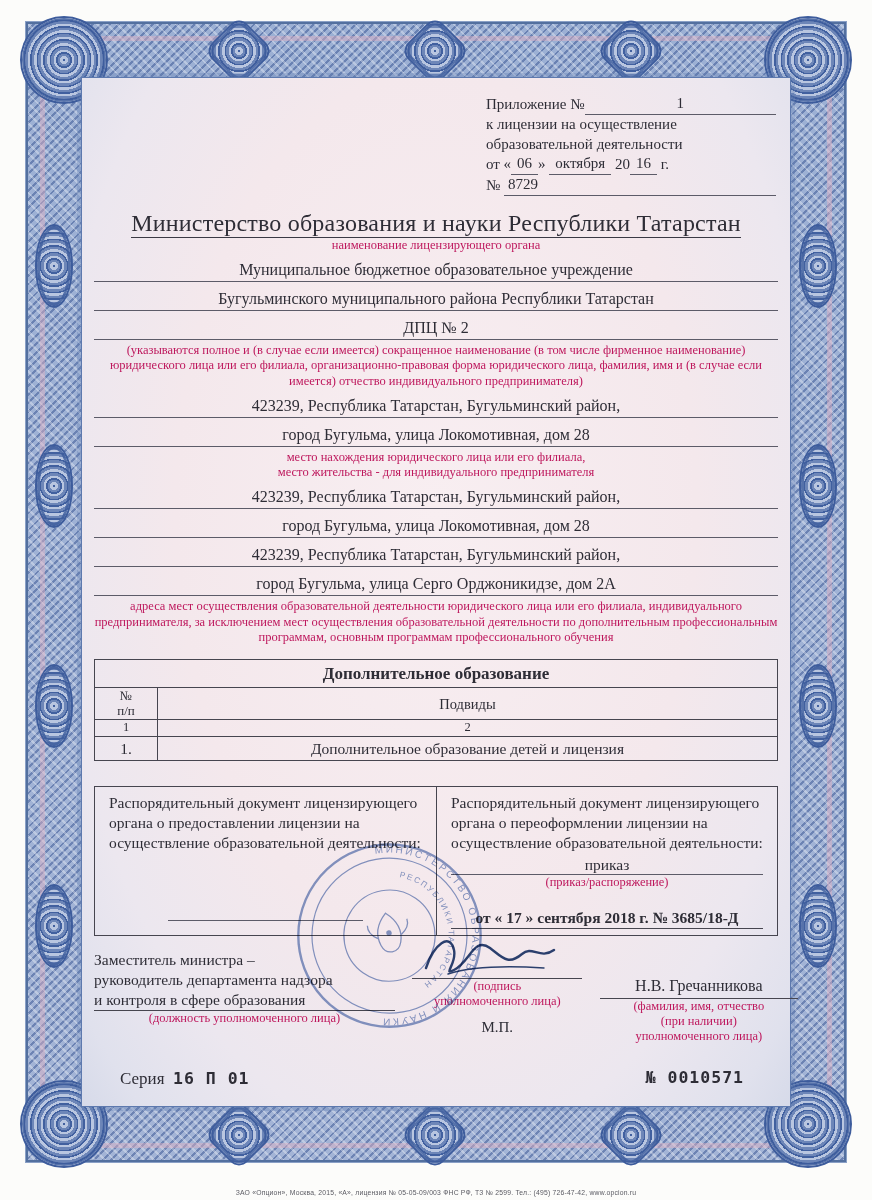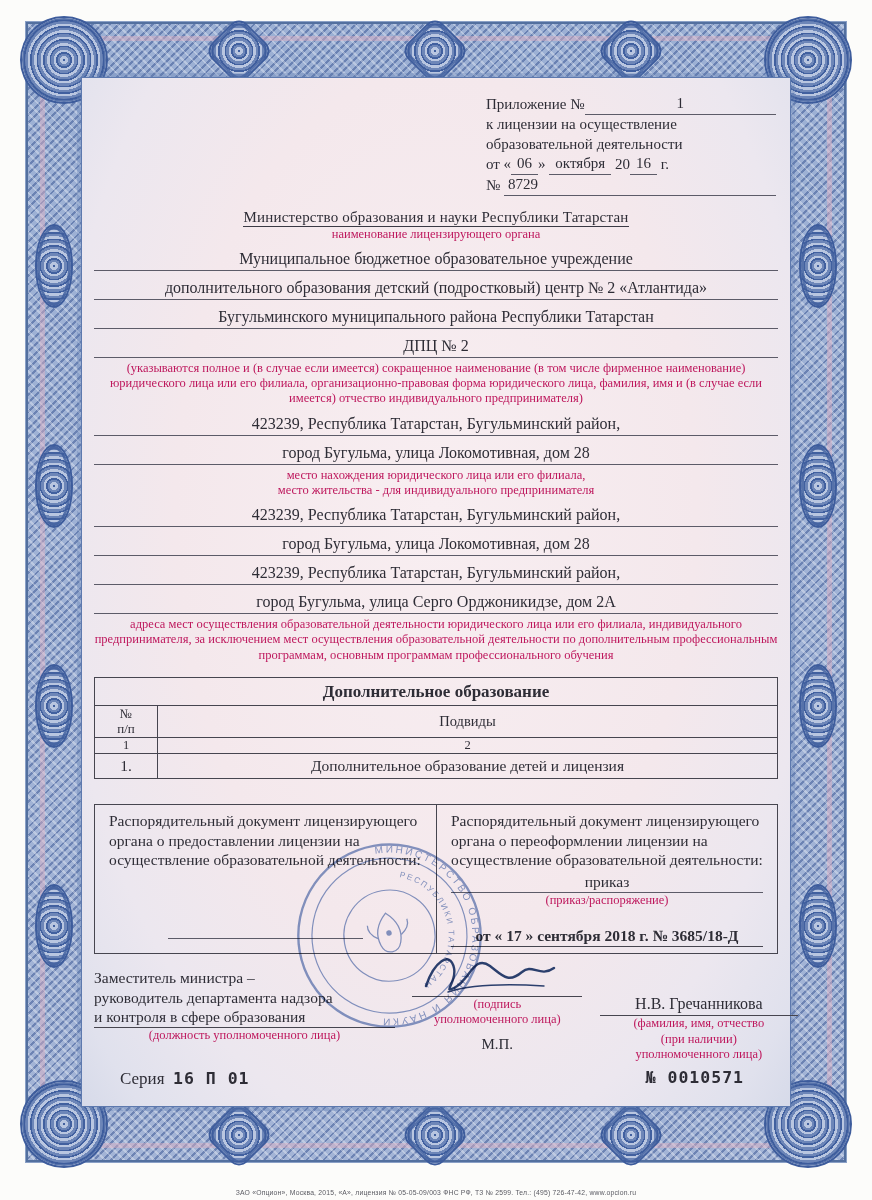--- a/index.html
+++ b/index.html
@@ -36,21 +36,21 @@
   .med.ov { width:34px; height:80px; }
   .med.dm { width:46px; height:46px; border-radius:10px; transform:rotate(45deg); }
 
   
   .content { position:absolute; left:82px; top:78px; right:82px; bottom:94px; padding:6px 12px 0; font-size:15.5px; line-height:1.25; }
 
   .annex { margin:10px 2px 0 392px; font-size:15px; line-height:1.32; }
   .annex .row { display:flex; align-items:flex-end; }
   .fill { flex:1; border-bottom:1px solid #5c5b68; text-align:center; min-width:40px; }
   .u { border-bottom:1px solid #5c5b68; padding:0 6px; }
-  .licensor-name { margin-top:12px; text-align:center; font-size:15px; letter-spacing:0.2px; }
+  .licensor-name { margin-top:12px; text-align:center; font-size:24px; letter-spacing:0.2px; }
   .licensor-name span { border-bottom:1.4px solid #3a3944; padding-bottom:1px; }
   .cap { text-align:center; font-size:12.5px; color:#be185d; line-height:1.22; }
   .cap-block { margin-top:3px; }
 
   .fline { border-bottom:1px solid #5c5b68; text-align:center; padding-bottom:1px; margin-top:7px; font-size:16px; }
 
   
   table.edu { width:100%; border-collapse:collapse; margin-top:14px; }
   table.edu td { border:1px solid #46454f; padding:1px 4px; }
   .t-title { text-align:center; font-weight:bold; font-size:17px; padding:3px 0 !important; }
@@ -134,21 +134,20 @@
         <span>№</span>&nbsp;<span class="fill" style="text-align:left; padding-left:4px;">8729</span>
       </div>
     </div>
 
     <div class="licensor-name">
       <span>Министерство образования и науки Республики Татарстан</span>
     </div>
     <div class="cap">наименование лицензирующего органа</div>
 
     <div class="fline">Муниципальное бюджетное образовательное учреждение</div>
-    <div class="fline">дополнительного образования  детский (подростковый) центр № 2 «Атлантида»</div>
     <div class="fline">Бугульминского муниципального района Республики Татарстан</div>
     <div class="fline">ДПЦ № 2</div>
     <div class="cap cap-block">(указываются полное и (в случае если имеется) сокращенное наименование (в том числе фирменное наименование) юридического лица или его филиала, организационно-правовая форма юридического лица, фамилия, имя и (в случае если имеется) отчество индивидуального предпринимателя)</div>
 
     <div class="fline">423239, Республика Татарстан, Бугульминский район,</div>
     <div class="fline">город Бугульма, улица Локомотивная, дом 28</div>
     <div class="cap cap-block">место нахождения юридического лица или его филиала,</div>
     <div class="cap">место жительства - для индивидуального предпринимателя</div>
 
     <div class="fline">423239, Республика Татарстан, Бугульминский район,</div>

